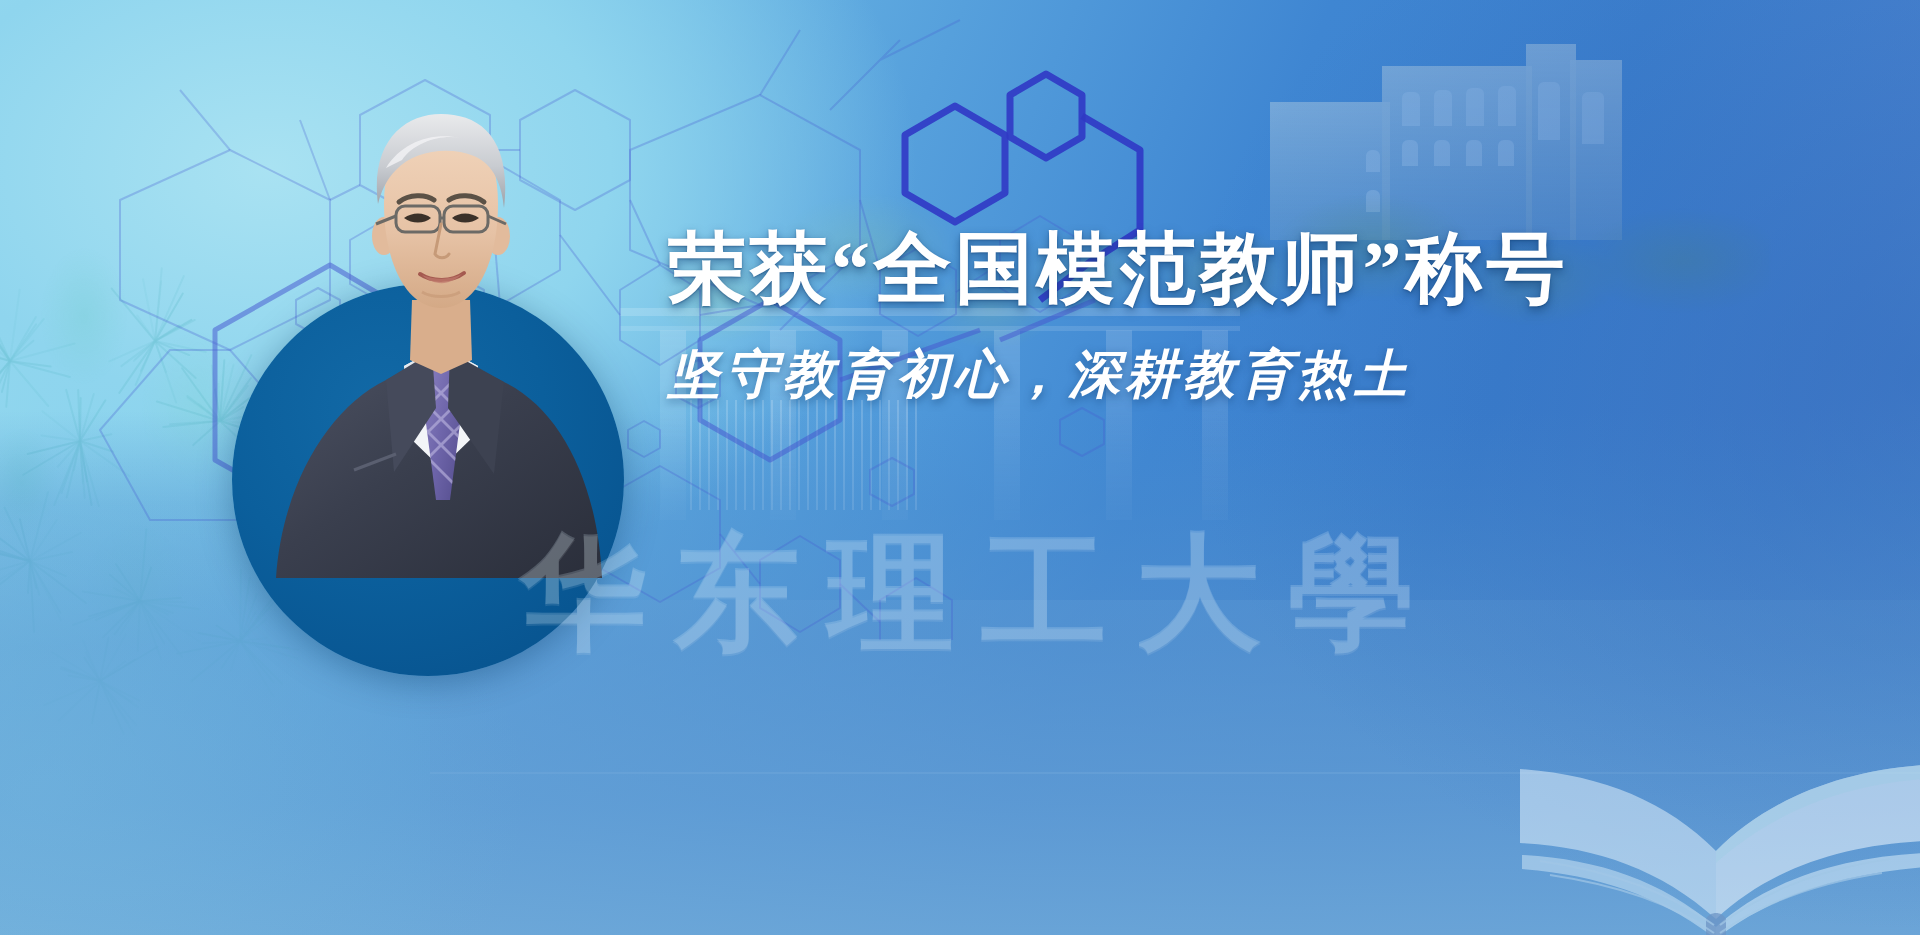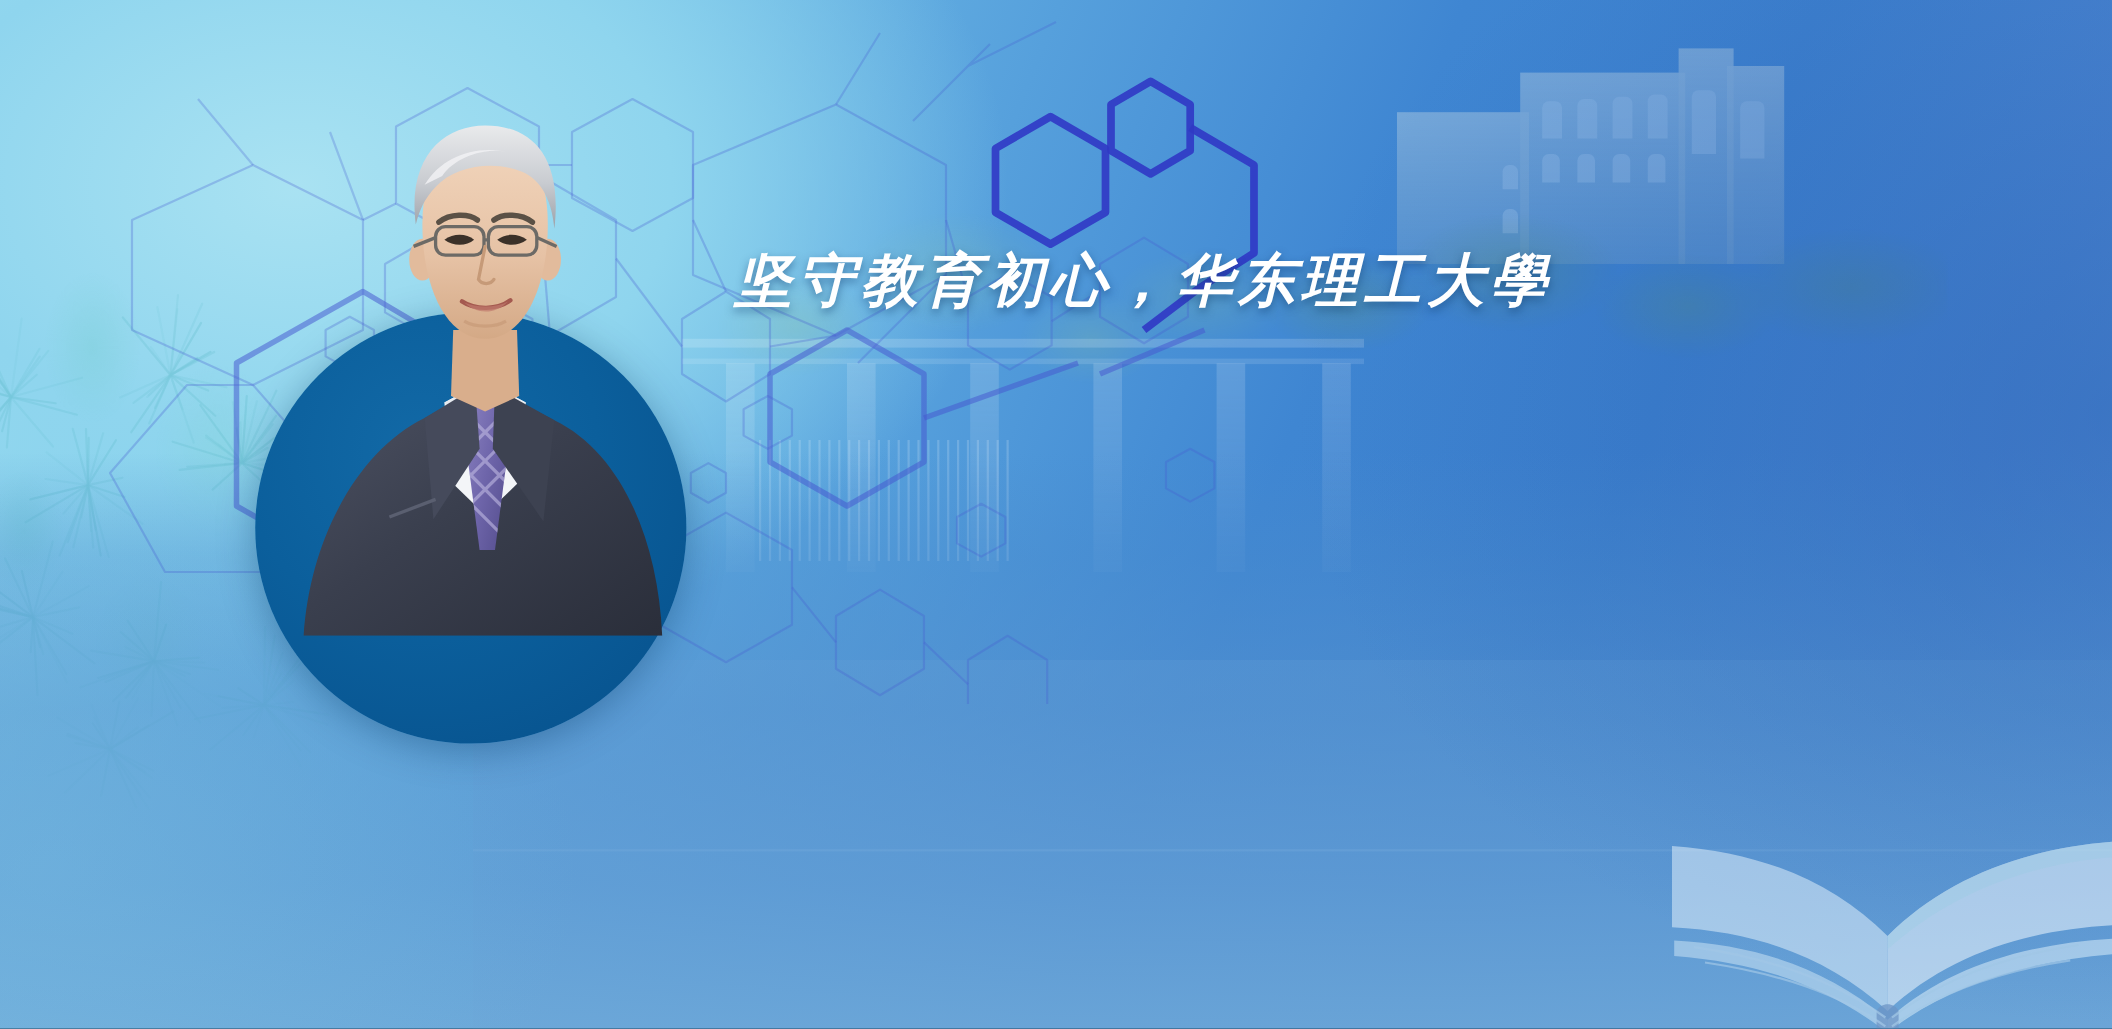--- a/index.html
+++ b/index.html
@@ -586,18 +586,20 @@
       <g stroke="#bcd9ee" stroke-width="2" fill="none" opacity=".7">
         <path d="M30 242 C100 252 160 274 204 306"></path>
         <path d="M40 256 C108 266 164 286 204 314"></path>
         <path d="M380 240 C312 250 254 272 210 306"></path>
         <path d="M372 254 C306 264 252 284 210 314"></path>
       </g>
       <path d="M206 232 C258 180 330 152 414 146 L414 160 C332 166 262 194 206 244 Z" fill="#bfe2f0" opacity=".6"></path>
     </g>
   </svg>
 
+  <div class="watermark">华东理工大學</div>
 
   <div class="headline">
-    <div class="t-line t3">坚守教育初心，华东理工大學</div>
+    <div class="t-line t2">荣获“全国模范教师”称号</div>
+    <div class="t-line t3">坚守教育初心，深耕教育热土</div>
   </div>
 
 </div>
 
 </body></html>

